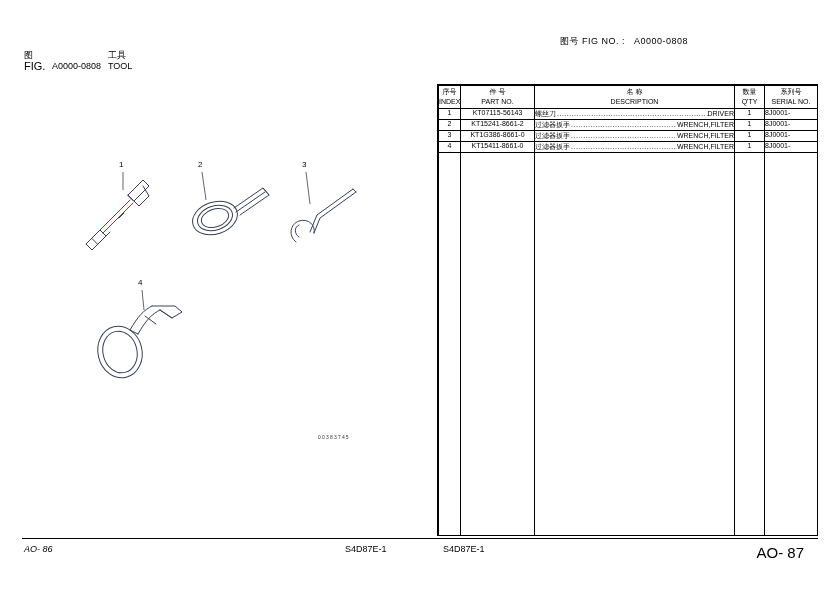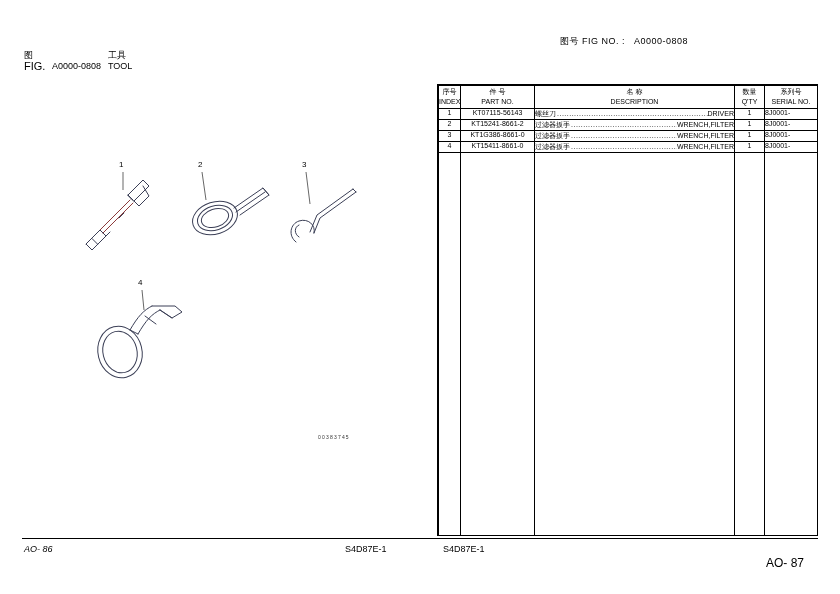--- a/index.html
+++ b/index.html
@@ -81,22 +81,21 @@
   .footer-center2 {
     position: absolute;
     left: 443px;
     top: 544px;
     font-size: 9px;
   }
   .footer-right {
     position: absolute;
     right: 24px;
     top: 544px;
-    font-size: 12px;
-    margin-top: 12px;
+    font-size: 15px;
   }
 
   
   .table-wrap {
     position: absolute;
     left: 437px;
     top: 84px;
     width: 381px;
     height: 452px;
     border: 1px solid #000;

